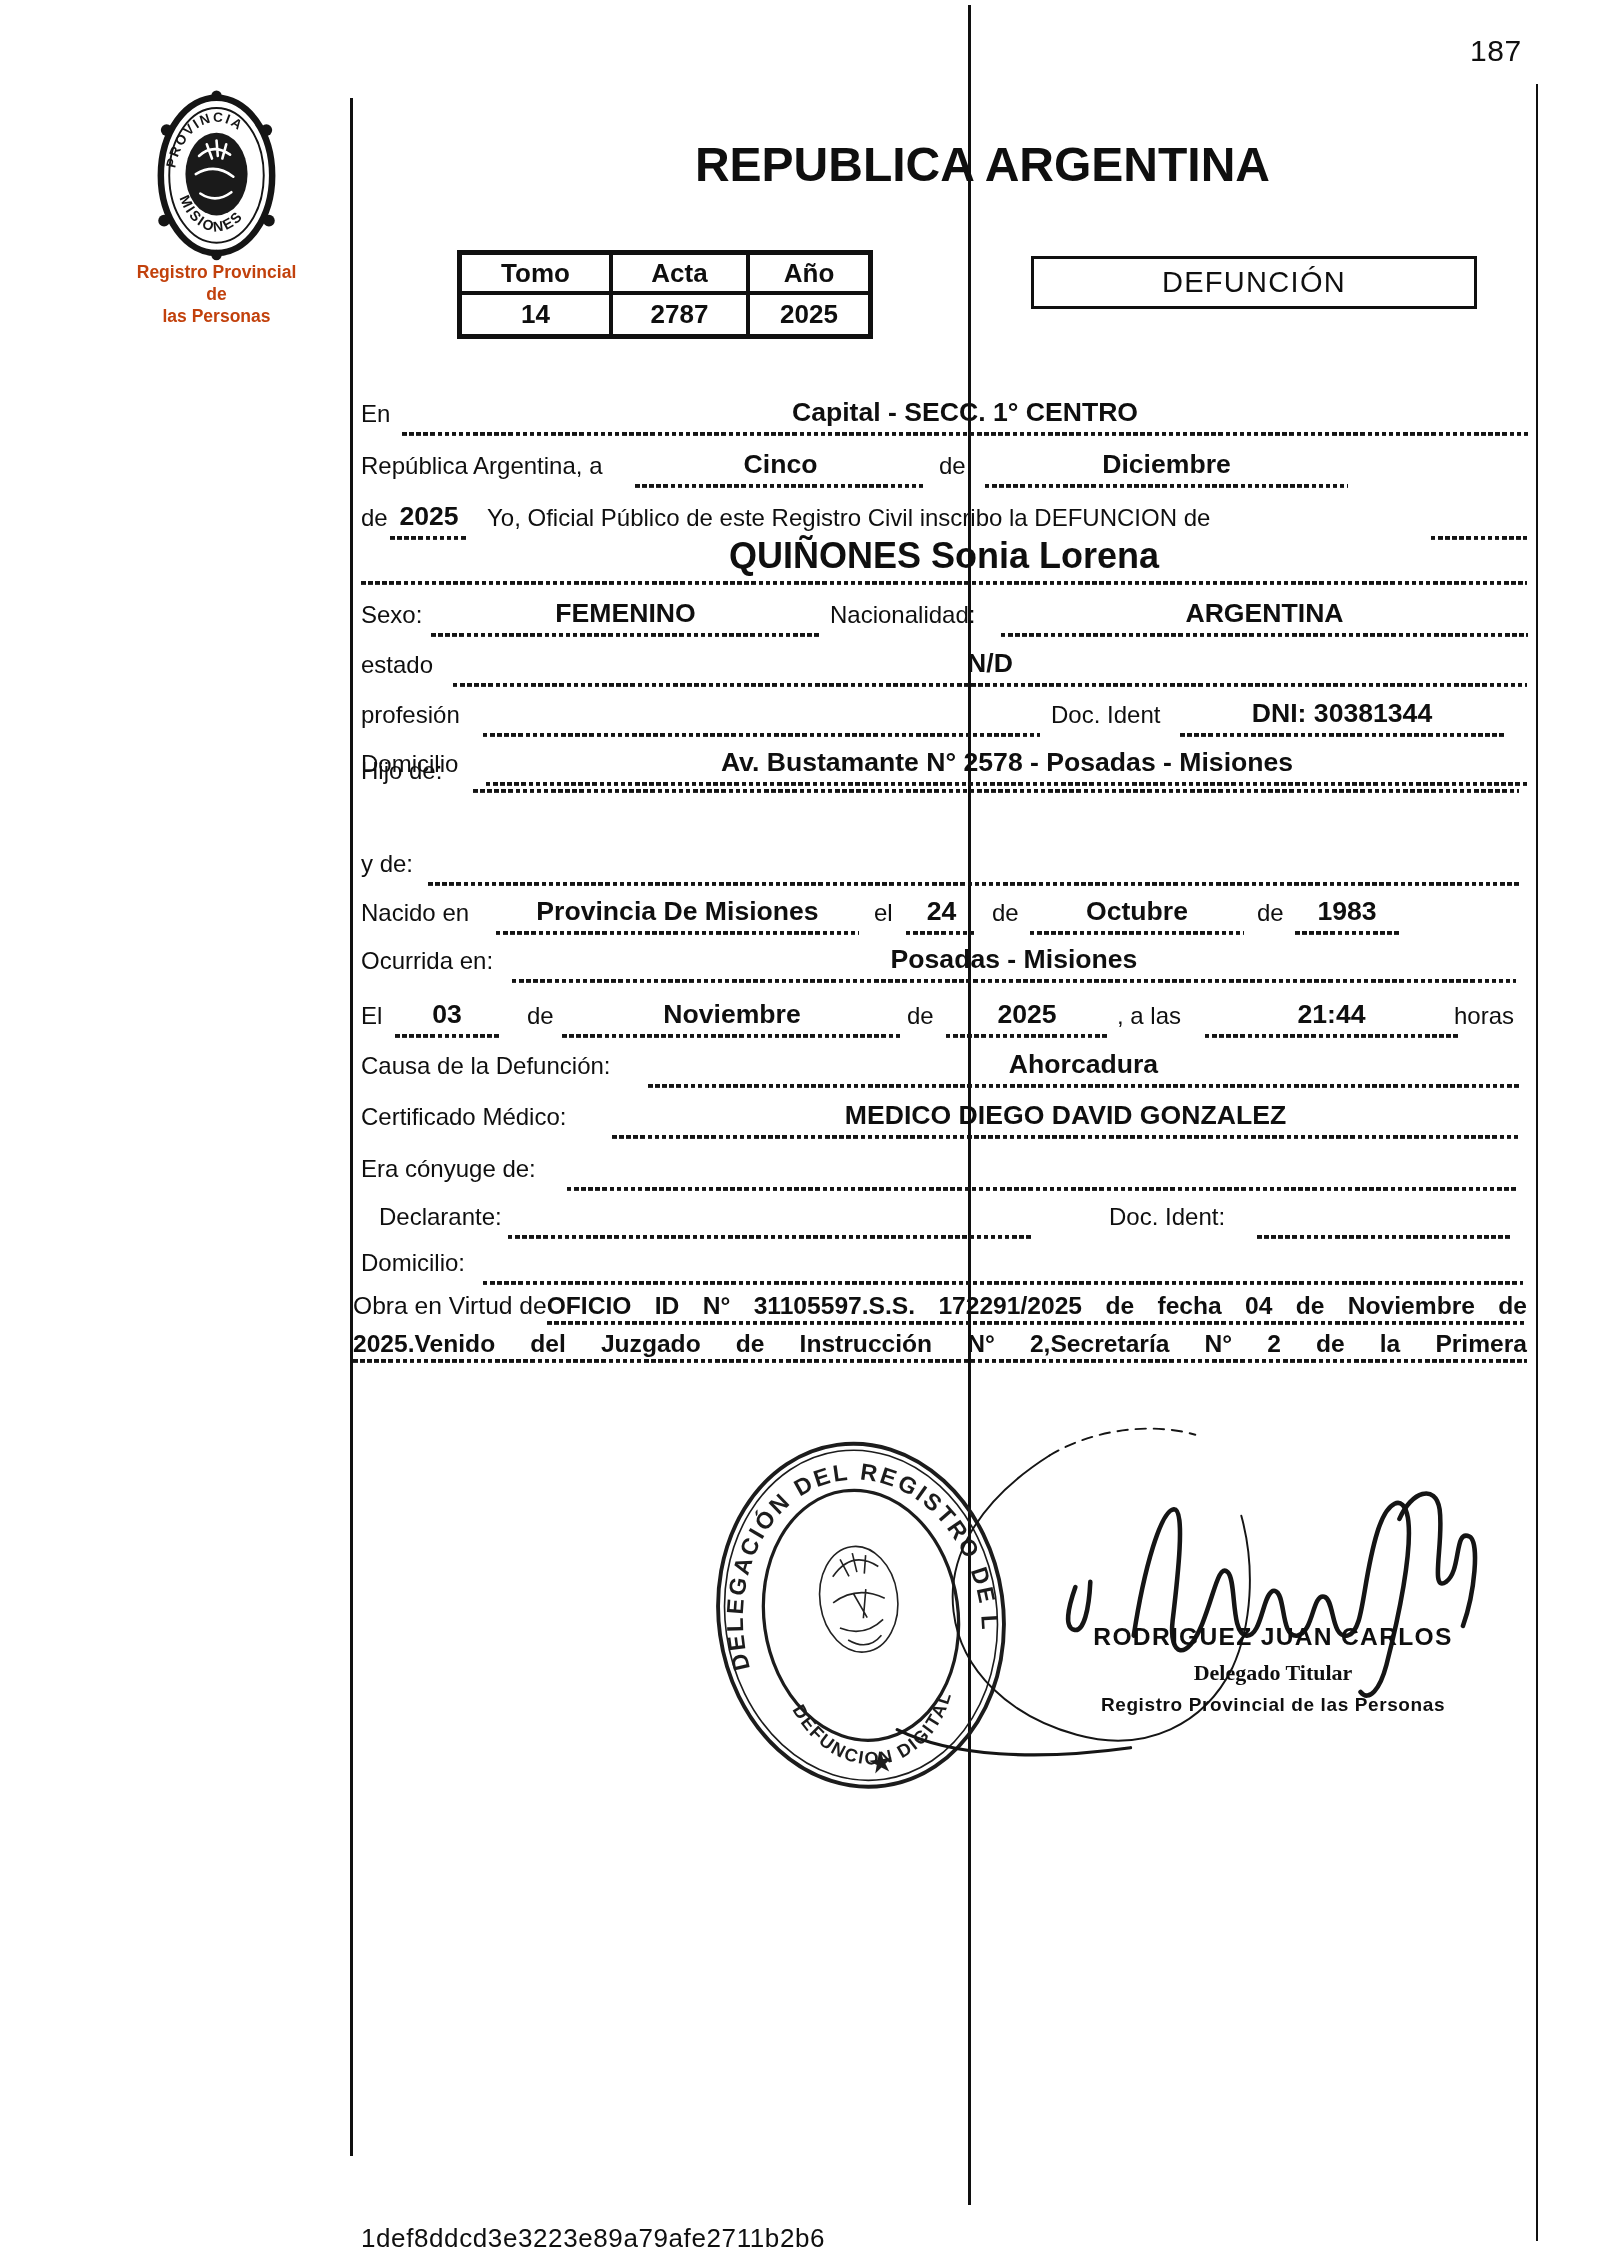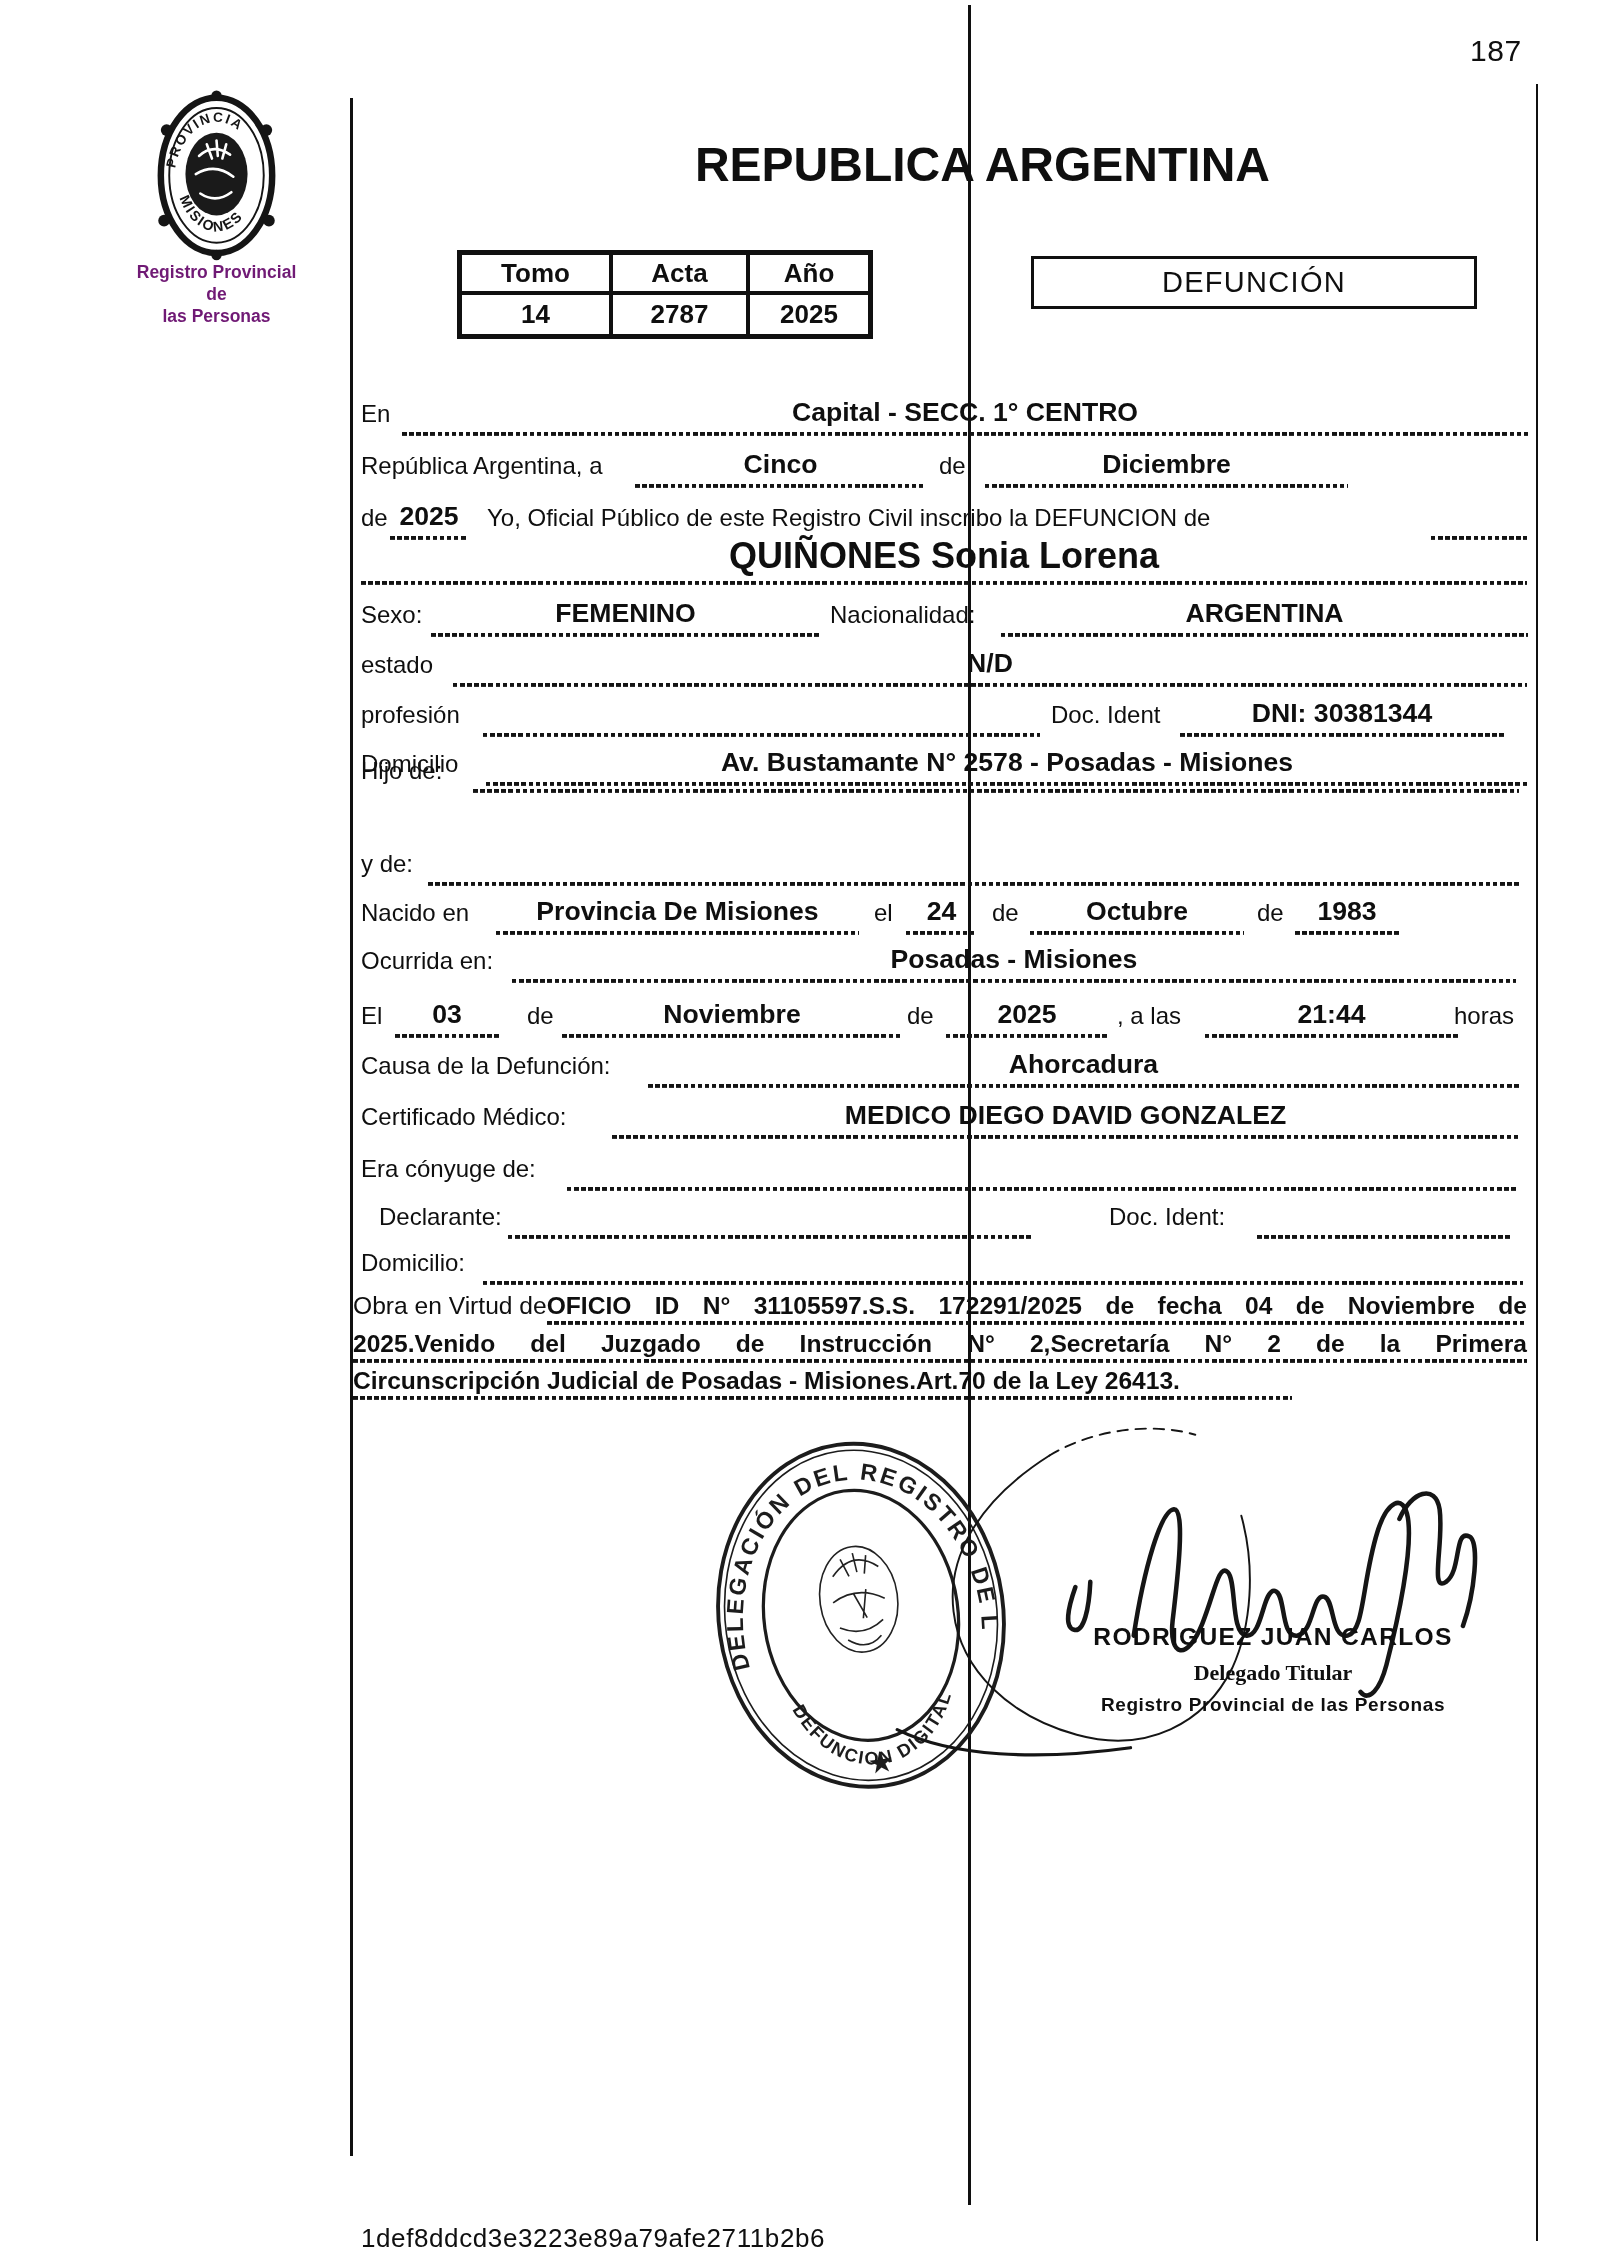--- a/index.html
+++ b/index.html
@@ -6,21 +6,21 @@
   .page{
     position:relative;width:1619px;height:2261px;background:#ffffff;
     font-family:"Liberation Sans",sans-serif;color:#0f0f0f;overflow:hidden;
   }
   
   .vline{position:absolute;background:#101010;}
   
   #pageno{position:absolute;left:1470px;top:34px;font-size:30px;font-weight:400;letter-spacing:0.6px;}
   
   #sealcap{position:absolute;left:126px;top:262px;width:181px;text-align:center;
-    font-size:17.5px;font-weight:700;line-height:1.25;color:#701a75;}
+    font-size:17.5px;font-weight:700;line-height:1.25;color:#c2410c;}
   
   #title{position:absolute;left:622px;top:137px;width:648px;text-align:right;
     font-size:48px;font-weight:700;letter-spacing:0px;}
   
   #rectable{position:absolute;left:457px;top:250px;border:3.2px solid #101010;border-collapse:collapse;font-weight:bold;}
   #rectable div.trow{display:flex;}
   #rectable .cell{border:2.6px solid #101010;display:flex;align-items:center;justify-content:center;
     font-size:26px;}
   .c1{width:147px;} .c2{width:133px;} .c3{width:118px;}
   .hrow .cell{height:36px;} .vrow .cell{height:39px;}
@@ -218,23 +218,20 @@
     <span class="it fld" style="left:483px;width:1040px"></span>
   </div>
 
   <div class="pline" style="top:1289px">
     <span class="lbl" style="font-size:24.6px;padding-bottom:5.2px">Obra en Virtud de </span>
     <span class="pdots pjust" style="flex:1">OFICIO ID N° 31105597.S.S. 172291/2025 de fecha 04 de Noviembre de</span>
   </div>
   <div class="pline" style="top:1327px">
     <span class="pdots pjust" style="flex:1">2025.Venido del Juzgado de Instrucción N° 2,Secretaría N° 2 de la Primera</span>
   </div>
-  <div class="pline" style="top:1364px">
-    <span class="pdots" style="width:939px">Circunscripción Judicial de Posadas - Misiones.Art.70 de la Ley 26413.</span>
-  </div>
 
   <svg style="left:709px;top:1437px;" width="304" height="363" viewBox="0 0 470 560">
     <g transform="rotate(-8 235 275)" fill="none" stroke="#1c1c1c">
       <ellipse cx="235" cy="275" rx="220" ry="266" stroke-width="6"></ellipse>
       <ellipse cx="235" cy="275" rx="210" ry="256" stroke-width="2.5"></ellipse>
       <ellipse cx="235" cy="275" rx="150" ry="194" stroke-width="5"></ellipse>
       <defs>
         <path id="stampOuter" d="M 55 340 A 184 228 0 1 1 415 340"></path>
         <path id="stampInner" d="M 105 390 A 138 176 0 0 0 365 390"></path>
       </defs>

